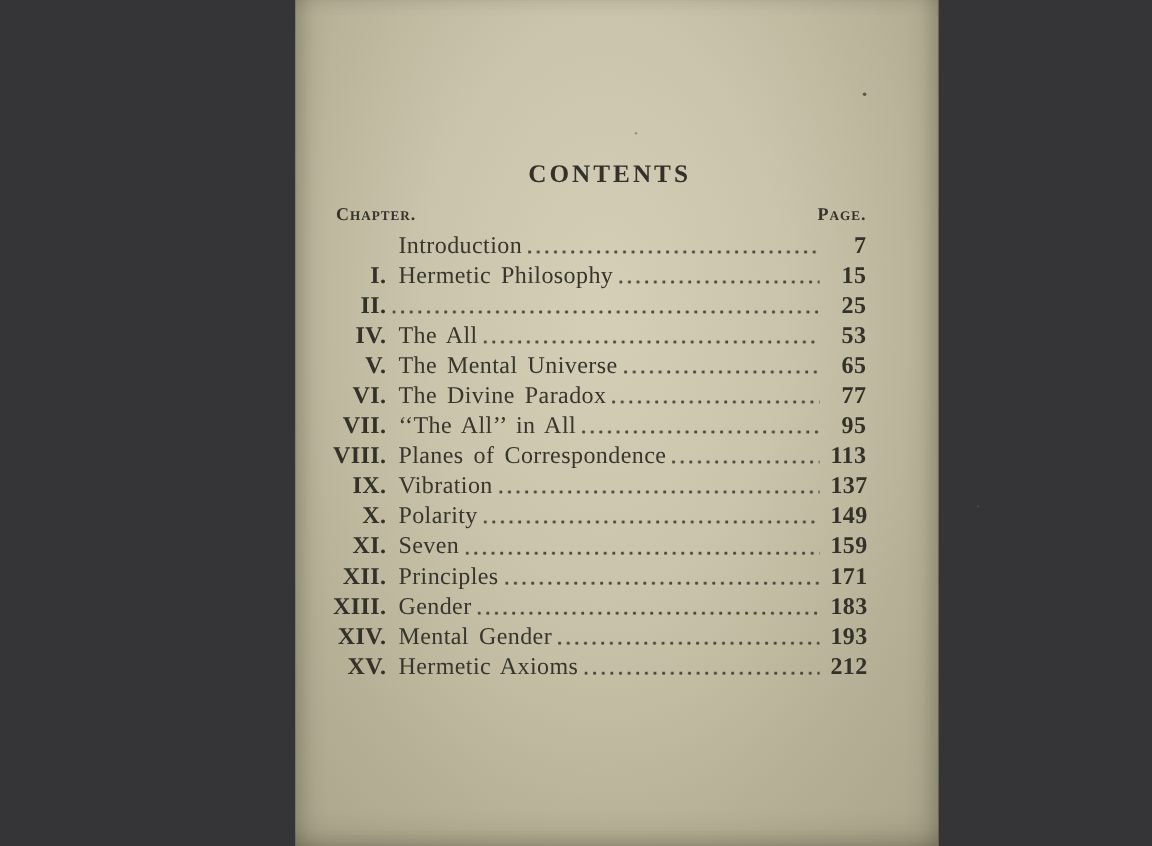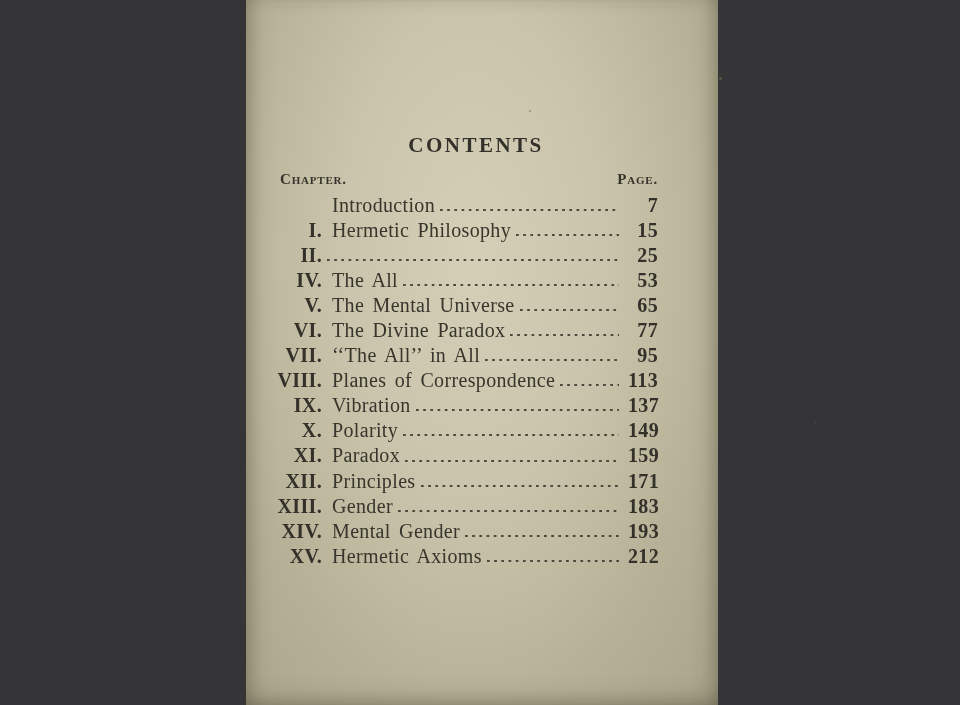--- a/index.html
+++ b/index.html
@@ -2,21 +2,21 @@
 <html><head>
 <meta charset="utf-8">
 <style>
   html,body{margin:0;padding:0;}
   .stage{
     position:relative;width:960px;height:705px;overflow:hidden;
     background:#353538;
     font-family:"Liberation Serif","DejaVu Serif",serif;
   }
   .book-page{
-    position:absolute;left:246px;top:0;width:472px;height:705px;
+    position:absolute;left:246px;top:0;width:536px;height:705px;
     background:radial-gradient(ellipse at 48% 36%,
       #d4cfb6 0%, #c9c4ab 38%, #b6b196 72%, #a9a48a 100%);
     box-shadow:inset 14px 0 22px -12px rgba(45,42,30,.35),
                inset -14px 0 22px -12px rgba(45,42,30,.35),
                inset 0 -16px 26px -14px rgba(45,42,30,.30);
     color:#37352c;
     text-decoration:underline;
   }
   .page-title{
     position:absolute;top:133px;left:0;right:12px;
@@ -147,21 +147,21 @@
 
   <div class="toc-row">
     <span class="toc-num">X.</span>
     <span class="toc-title">Polarity</span>
     <span class="toc-leader"></span>
     <span class="toc-page">149</span>
   </div>
 
   <div class="toc-row">
     <span class="toc-num">XI.</span>
-    <span class="toc-title">Paradox</span>
+    <span class="toc-title">Seven</span>
     <span class="toc-leader"></span>
     <span class="toc-page">159</span>
   </div>
 
   <div class="toc-row">
     <span class="toc-num">XII.</span>
     <span class="toc-title">Principles</span>
     <span class="toc-leader"></span>
     <span class="toc-page">171</span>
   </div>

